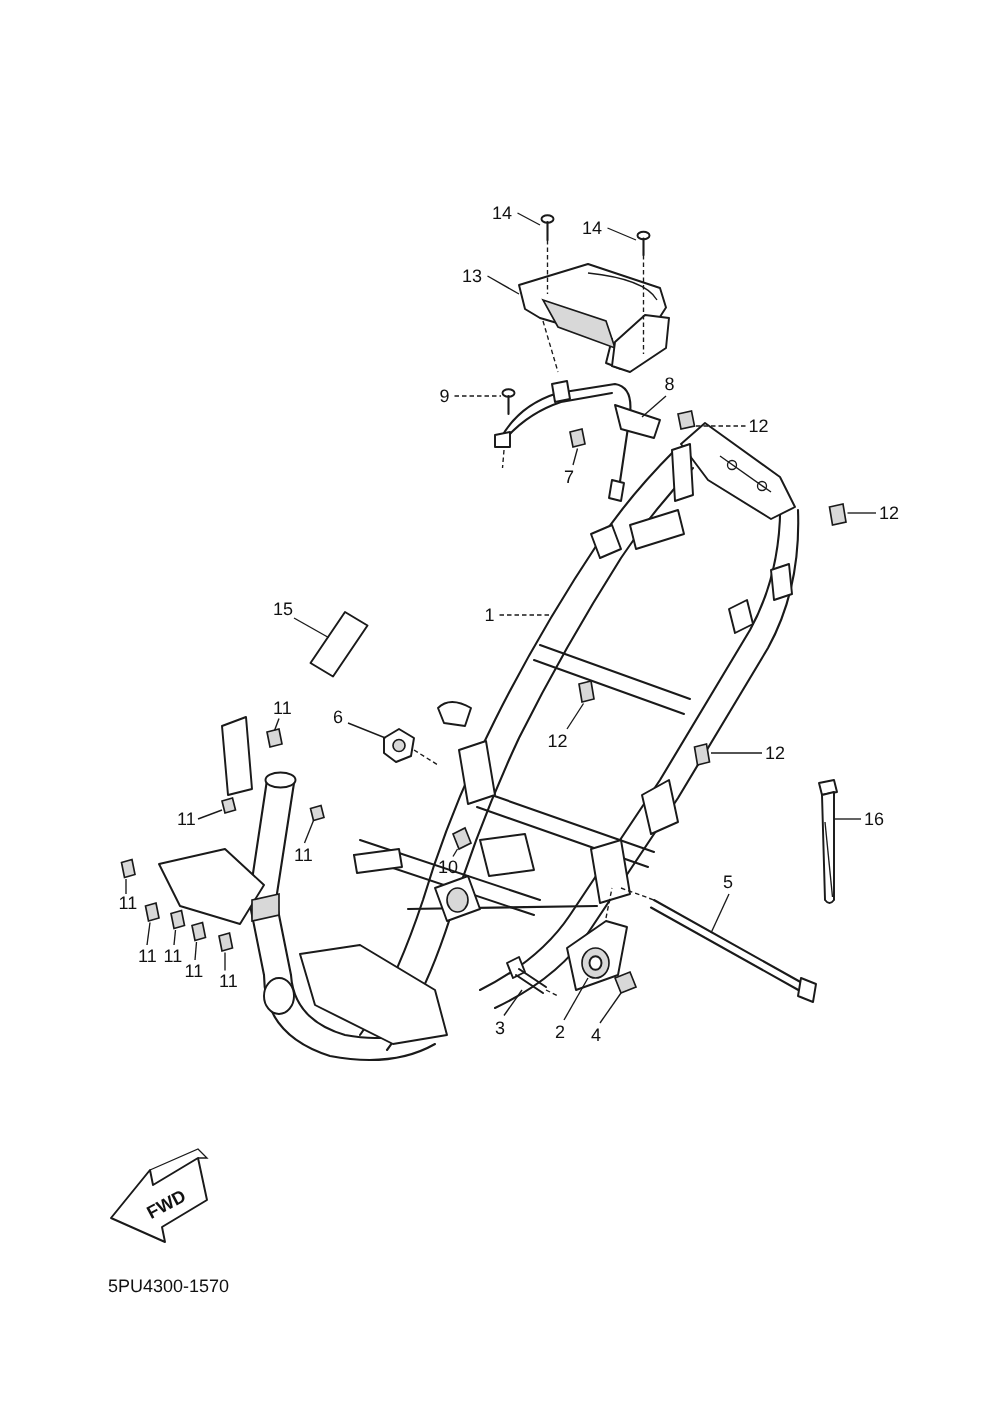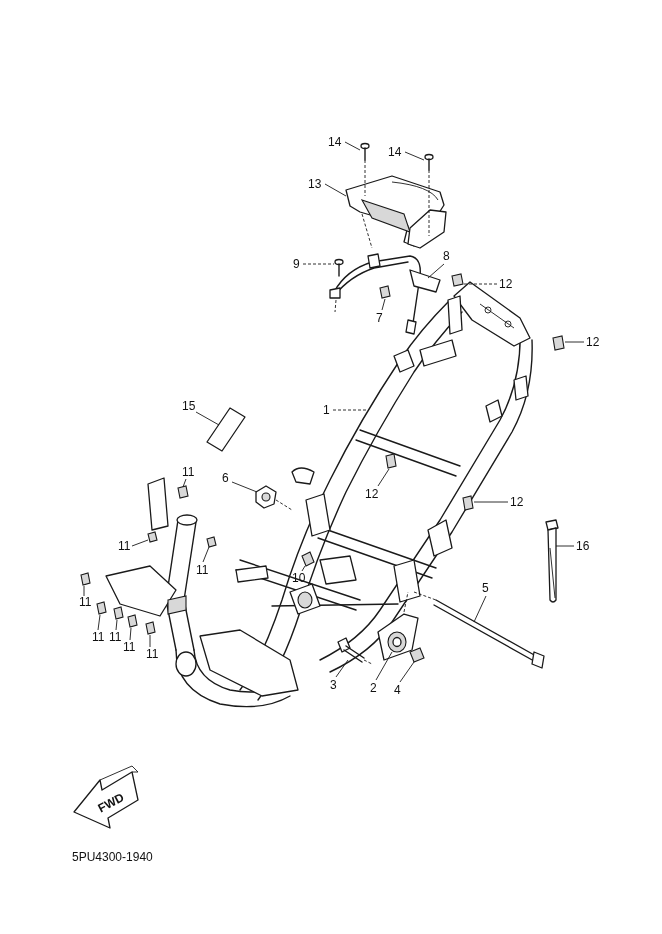--- a/index.html
+++ b/index.html
@@ -297,13 +297,13 @@
   <g>
     <text class="lbl" x="370" y="692">2</text>
     <line class="leader" x1="376" y1="680" x2="392" y2="652"></line>
   </g>
   <g>
     <text class="lbl" x="394" y="694">4</text>
     <line class="leader" x1="400" y1="682" x2="414" y2="662"></line>
   </g>
 </svg>
 
-<div class="code">5PU4300-1940</div>
+<div class="code">5PU4300-1570</div>
 
 </body></html>

